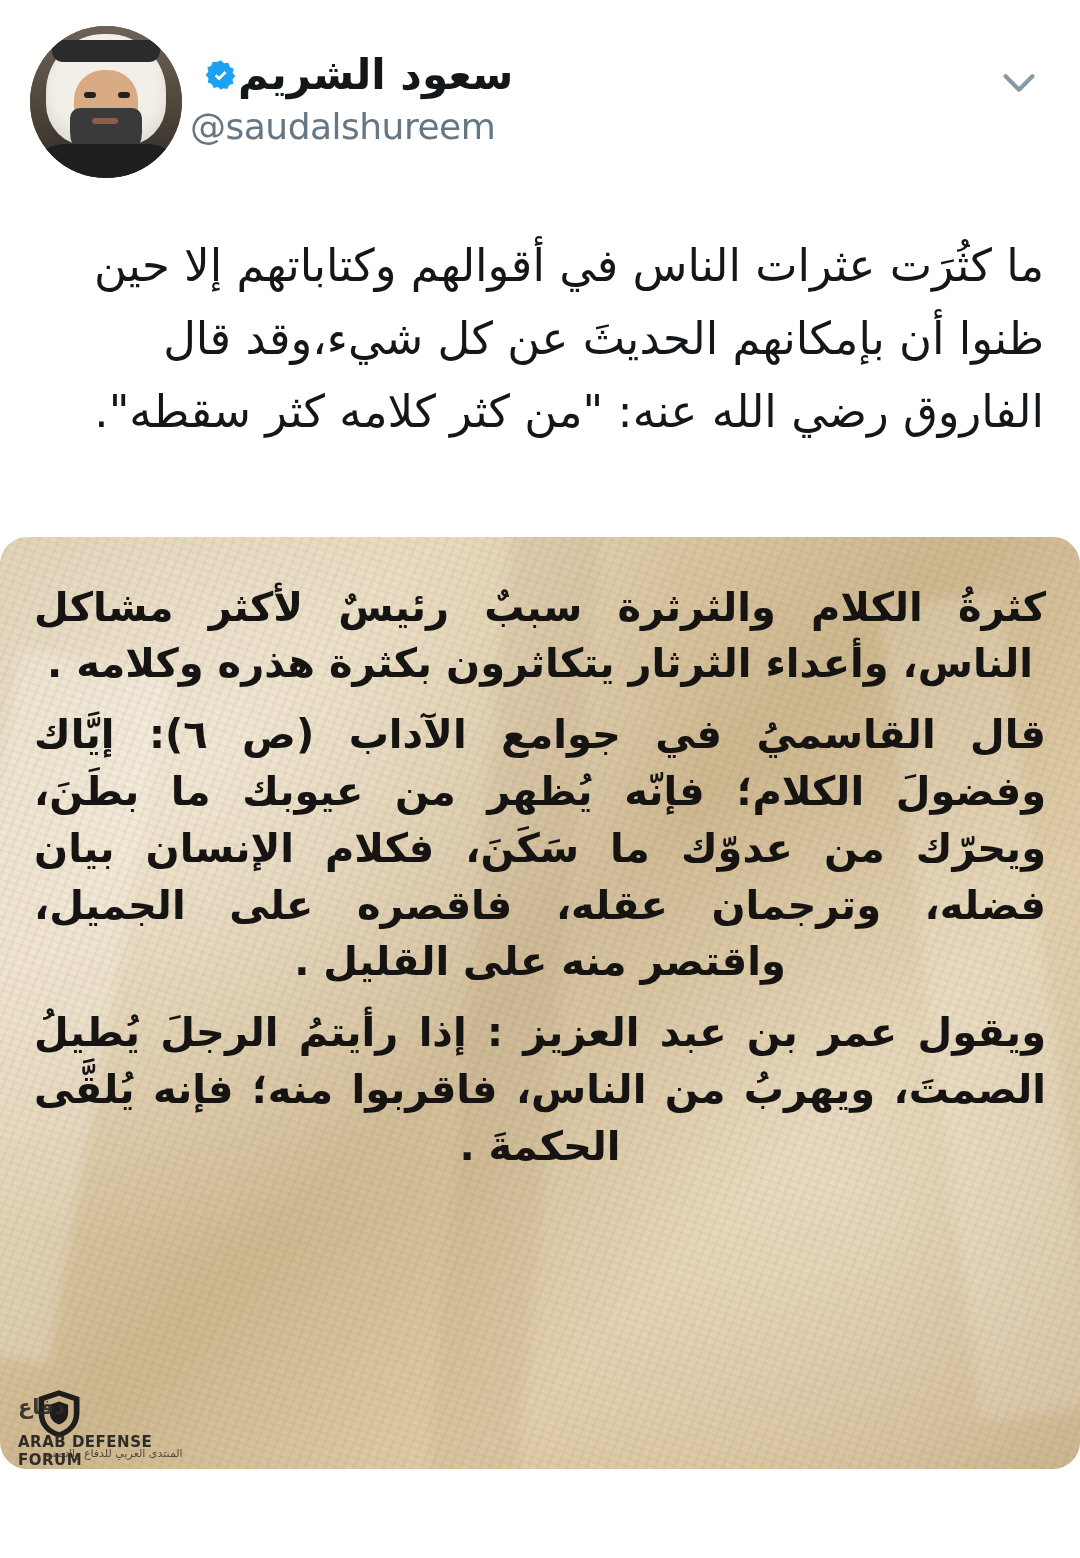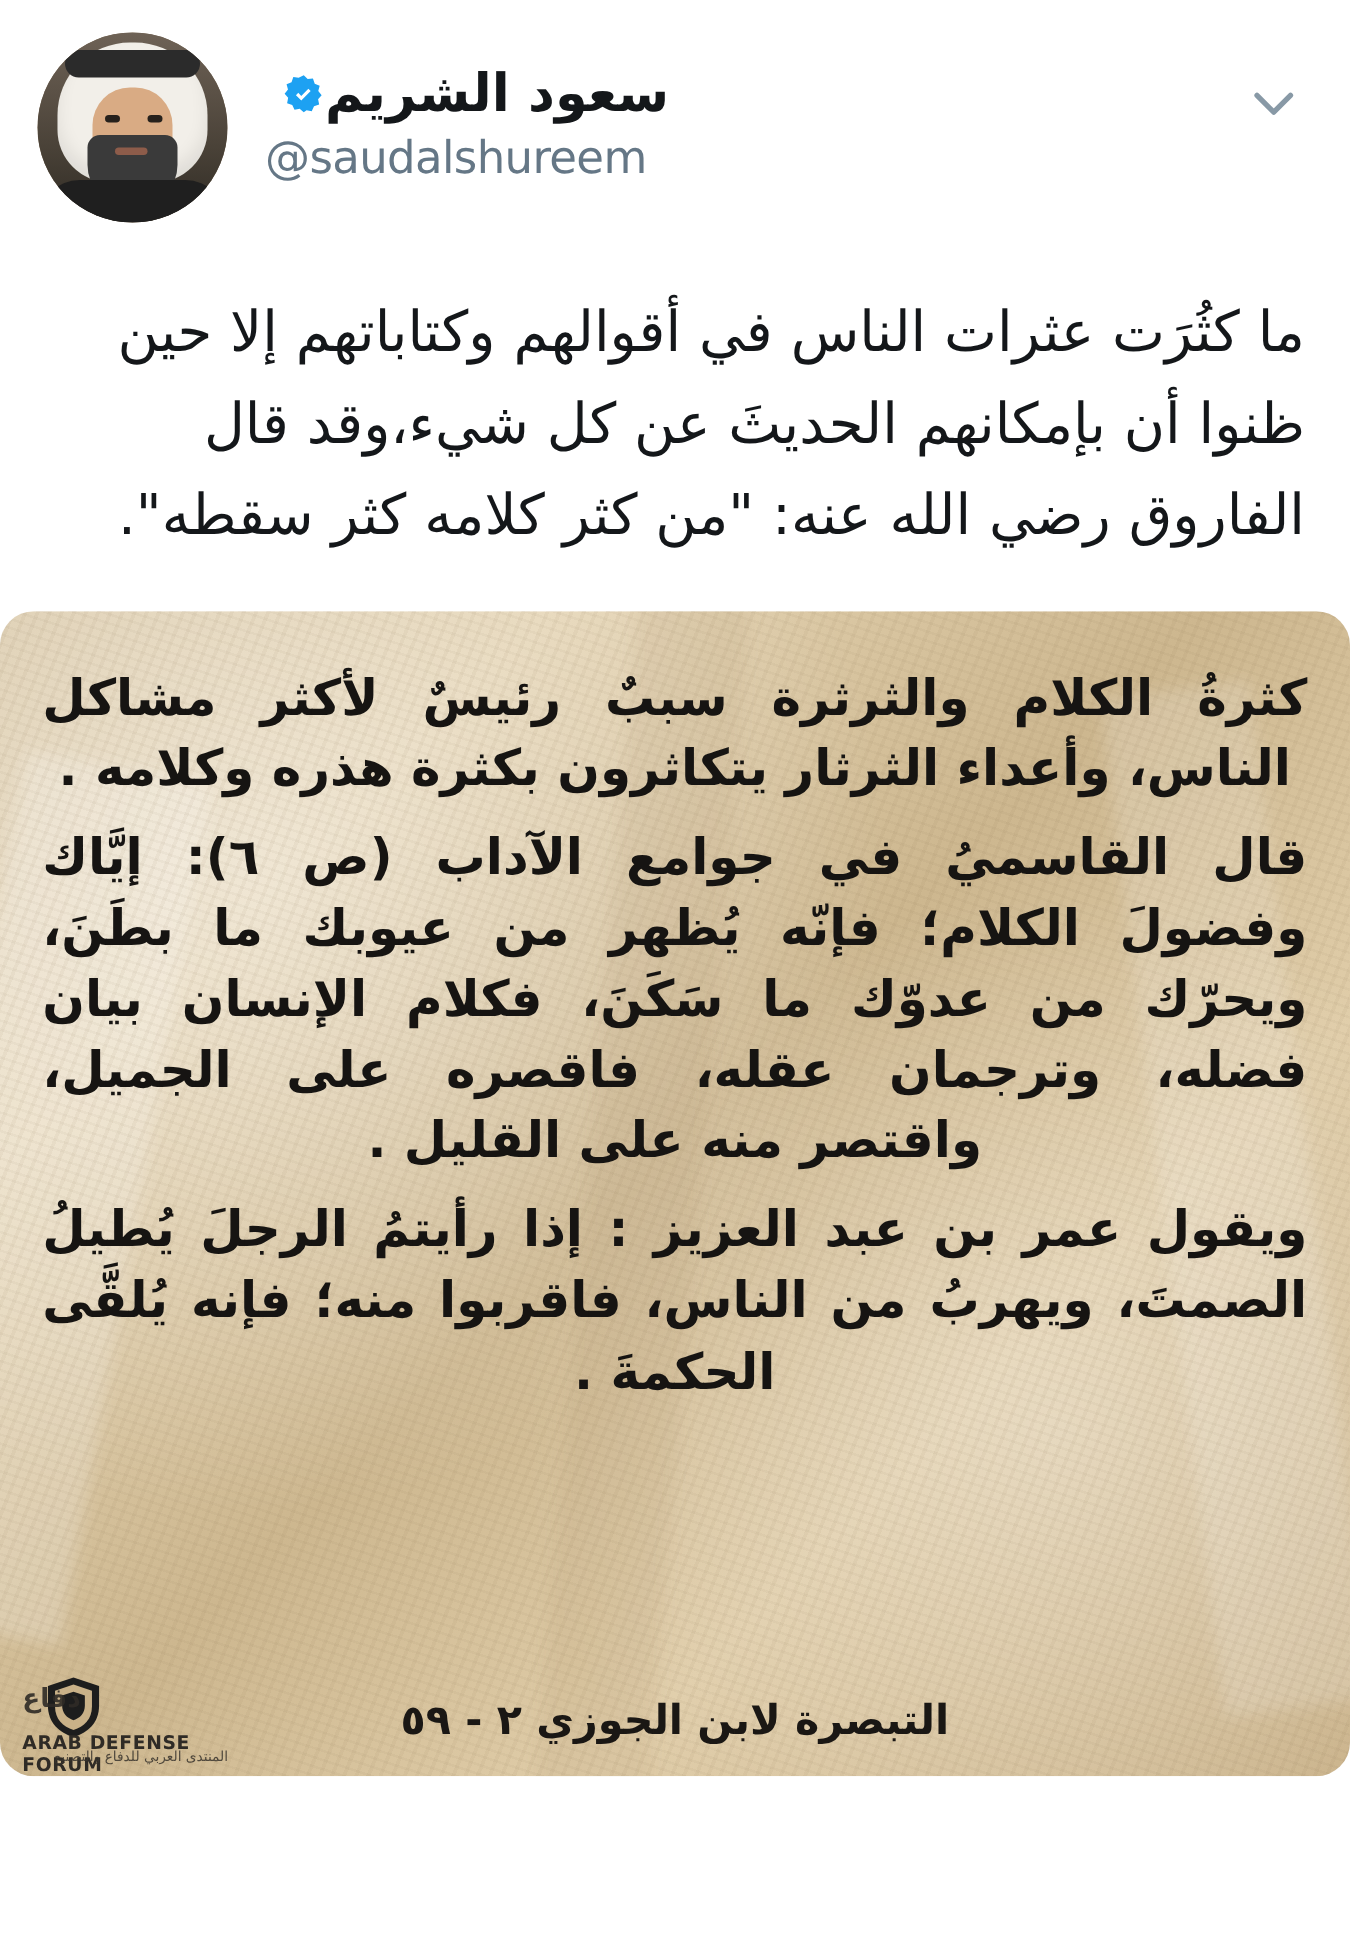--- a/index.html
+++ b/index.html
@@ -101,21 +101,21 @@
   .avatar .shoulders {
     position: absolute;
     bottom: 0;
     left: 0;
     width: 152px;
     height: 34px;
     background: #1f1f1f;
     border-radius: 40px 40px 0 0;
   }
   .name-block {
-    margin-left: 30px;
+    margin-left: 8px;
     padding-top: 26px;
     display: flex;
     flex-direction: column;
     align-items: flex-start;
   }
   .name-row {
     display: flex;
     flex-direction: row-reverse;
     align-items: center;
     justify-content: flex-end;
@@ -149,21 +149,21 @@
     width: 46px;
     height: 46px;
     color: #8899a6;
   }
   .tweet-text {
     direction: rtl;
     text-align: right;
     font-size: 45px;
     line-height: 1.62;
     color: #14171a;
-    padding: 54px 6px 40px 10px;
+    padding: 54px 6px 88px 10px;
     letter-spacing: 0px;
   }
   .image-card {
     position: relative;
     width: 1080px;
     height: 932px;
     background:
       radial-gradient(circle at 18% 22%, rgba(255,255,255,0.45), rgba(255,255,255,0) 45%),
       radial-gradient(circle at 78% 70%, rgba(255,255,255,0.30), rgba(255,255,255,0) 40%),
       linear-gradient(135deg, #d9c7a6 0%, #e4d3b2 22%, #cdb78f 48%, #e0cda9 70%, #c9b188 100%);
@@ -318,21 +318,20 @@
   <div class="streak3"></div>
   <div class="grain"></div>
 
   <div class="image-text">
     <p>كثرةُ الكلام والثرثرة سببٌ رئيسٌ لأكثر مشاكل الناس، وأعداء الثرثار يتكاثرون بكثرة هذره وكلامه .</p>
     <p>قال القاسميُ في جوامع الآداب (ص ٦): إيَّاك وفضولَ الكلام؛ فإنّه يُظهر من عيوبك ما بطَنَ، ويحرّك من عدوّك ما سَكَنَ، فكلام الإنسان بيان فضله، وترجمان عقله، فاقصره على الجميل، واقتصر منه على القليل .</p>
     <p>ويقول عمر بن عبد العزيز : إذا رأيتمُ الرجلَ يُطيلُ الصمتَ، ويهربُ من الناس، فاقربوا منه؛ فإنه يُلقَّى الحكمةَ .</p>
   </div>
 
   <div class="footer-bar">
-    <div class="source-line">التبصرة لابن الجوزي ٢ - ٥٩</div>
 
     <div class="watermark">
       <div class="wm-shield">
         <svg viewBox="0 0 40 44" width="46" height="50" aria-hidden="true">
           <path d="M20 1l18 6v14c0 12-8 19-18 22C10 40 2 33 2 21V7z" fill="#1d1d1d"></path>
           <path d="M20 6l13 4.4v11c0 9-5.6 14.2-13 16.6-7.4-2.4-13-7.6-13-16.6v-11z" fill="#c9b188"></path>
           <path d="M20 11l8 2.8v7c0 5.6-3.4 8.8-8 10.4-4.6-1.6-8-4.8-8-10.4v-7z" fill="#1d1d1d"></path>
         </svg>
       </div>
       <div class="wm-ar">دفاع</div>

